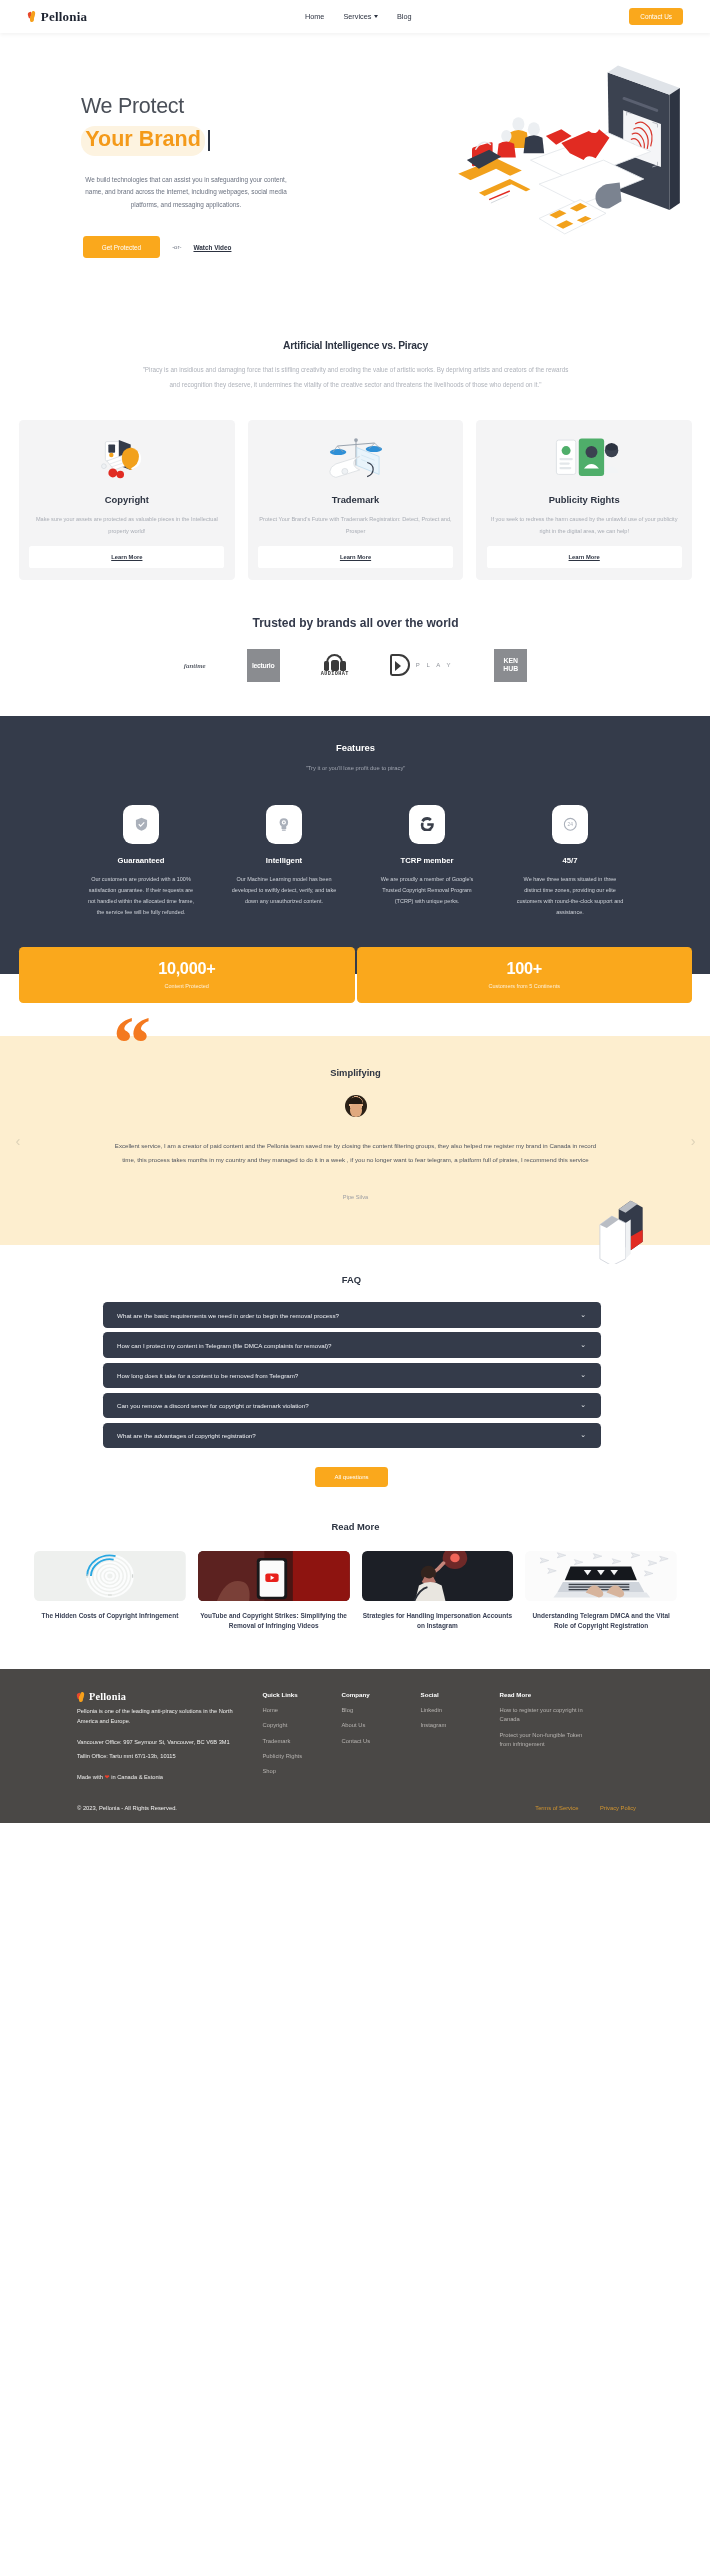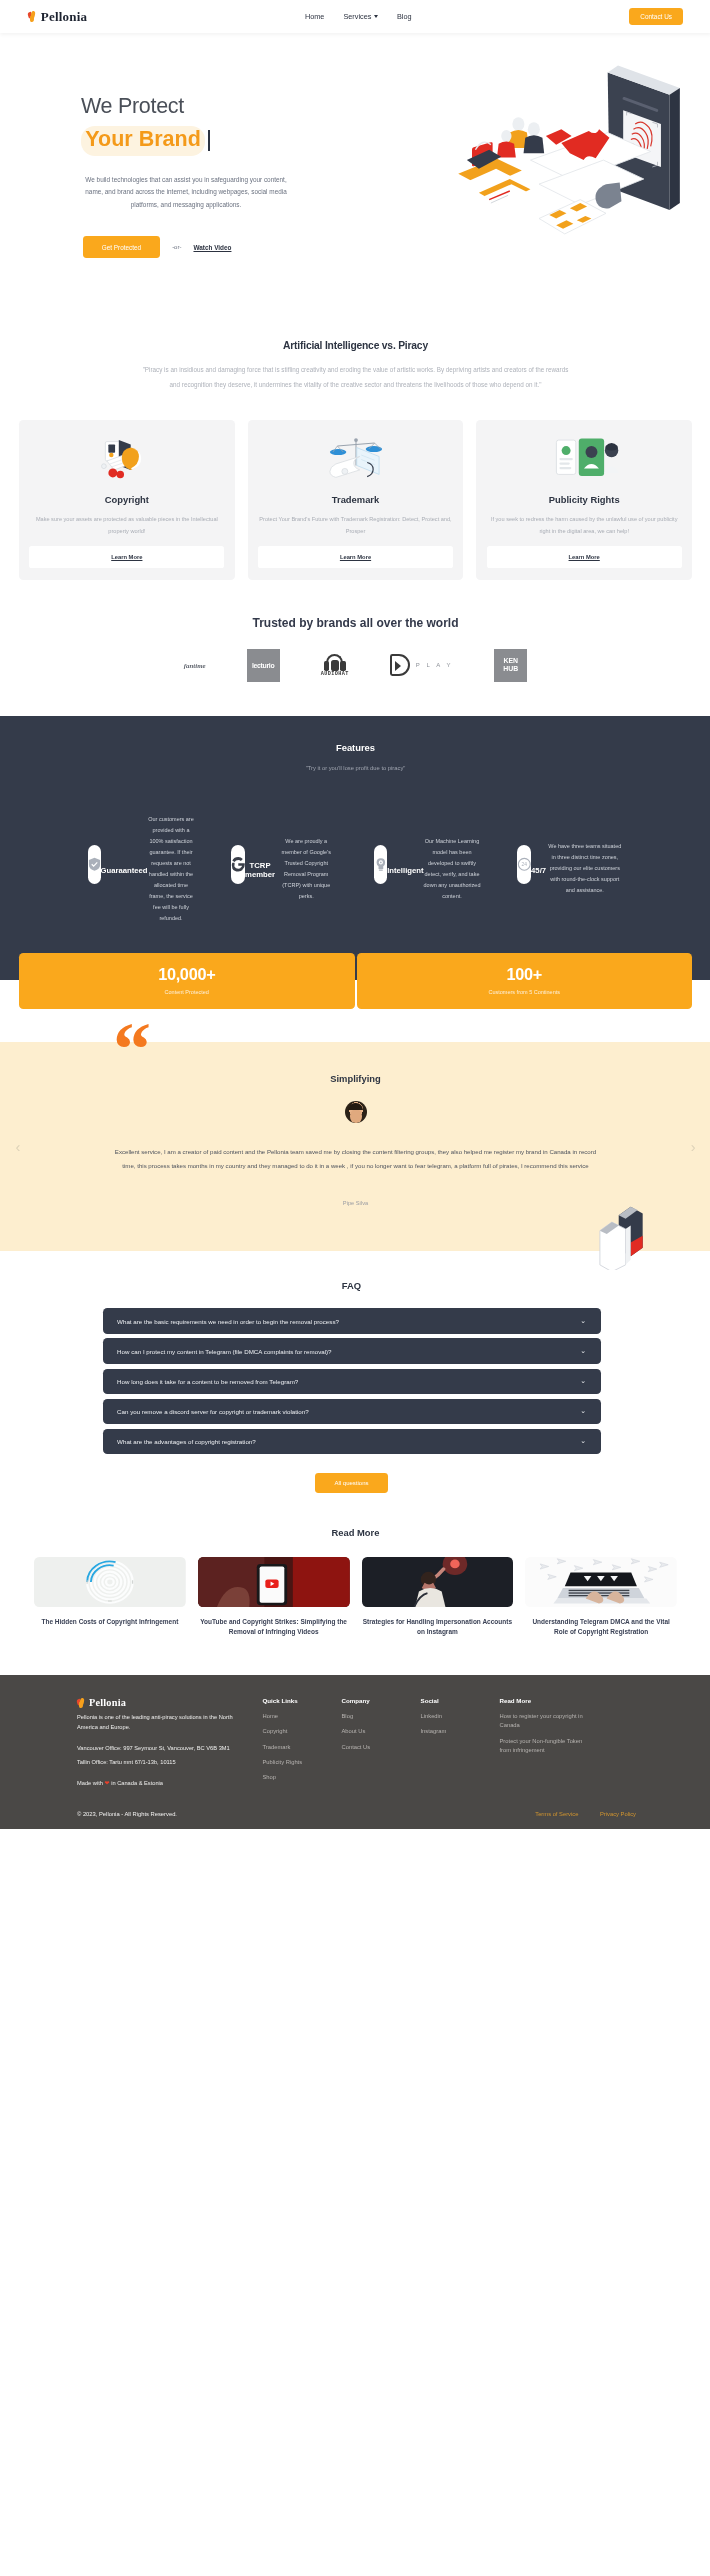--- a/index.html
+++ b/index.html
@@ -216,21 +216,21 @@
   
   .features {
     background: #343b4a;
     padding: 26px 0 29px 0;
     text-align: center;
     position: relative;
   }
   .features h3 { color: #fff; font-size: 9.4px; font-weight: 700; }
   .features .sub { color: #a0a5b0; font-size: 5.8px; margin-top: 12px; }
   .feat-grid { display: flex; justify-content: center; gap: 36px; margin-top: 34px; }
-  .feat { width: 107px; display: flex; flex-direction: row; align-items: center; }
+  .feat { width: 107px; display: flex; flex-direction: column; align-items: center; }
   .feat-icon {
     width: 36px; height: 39px; background: #fff; border-radius: 9.4px;
     display: flex; align-items: center; justify-content: center;
   }
   .feat-title { color: #fff; font-size: 7.7px; font-weight: 700; margin-top: 12px; }
   .feat-desc { color: #cfd3da; font-size: 5.5px; line-height: 2.0; margin-top: 9.4px; text-align: center; }
 
   
   .stats-wrap { position: relative; background: linear-gradient(to bottom, #343b4a 0%, #343b4a 48%, #fff 48%, #fff 100%); padding: 0 19px; }
   .stats { display: flex; gap: 2px; }
@@ -535,42 +535,42 @@
             <path d="M7.5 1 L14 3.5 V9 q0 5-6.5 7Q1 14 1 9V3.5Z" fill="#aab0ba"></path>
             <path d="M4.3 8.4 l2.2 2.2 l4.2-4.3" stroke="#fff" stroke-width="1.4" fill="none"></path>
           </svg>
       </div>
       <div class="feat-title">Guaraanteed</div>
       <div class="feat-desc">Our customers are provided with a 100% satisfaction guarantee. If their requests are not handled within the allocated time frame, the service fee will be fully refunded.</div>
     </div>
 
     <div class="feat">
       <div class="feat-icon">
+        <svg width="13.7" height="14.6" viewBox="0 0 16 17">
+            <path d="M8 1.5q5 0 5 5 0 3-2.2 4.4V14H5.3v-3.1Q3 9.5 3 6.5q0-5 5-5Z" fill="#aab0ba"></path>
+            <circle cx="8" cy="6.3" r="2.4" fill="#fff"></circle>
+            <circle cx="8" cy="6.3" r="1" fill="#aab0ba"></circle>
+            <rect x="5.6" y="14.6" width="4.8" height="1.4" rx=".7" fill="#aab0ba"></rect>
+          </svg>
+      </div>
+      <div class="feat-title">Intelligent</div>
+      <div class="feat-desc">Our Machine Learning model has been developed to swiftly detect, verify, and take down any unauthorized content.</div>
+    </div>
+
+    <div class="feat">
+      <div class="feat-icon">
         <svg width="14.6" height="14.6" viewBox="0 0 18 18">
             <path d="M17 9.2q0-.8-.1-1.5H9v3h4.6q-.3 1.6-1.7 2.4v2h2.7Q17 13.3 17 9.2Z" fill="#3a3f4a"></path>
             <path d="M9 18q3.4 0 5.6-2.2l-2.7-2.1q-1 .7-2.9.7-3.2 0-4.6-2.4H1.6v2.1Q3.9 18 9 18Z" fill="#3a3f4a"></path>
             <path d="M4.4 12q-.4-1.1 0-2.9V7H1.6q-1.5 3 0 6.1Z" fill="#3a3f4a"></path>
             <path d="M9 3.6q1.9 0 3.2 1.3l2.4-2.4Q12.4 0 9 0 3.9 0 1.6 4.2L4.4 6.3Q5.8 3.6 9 3.6Z" fill="#3a3f4a"></path>
           </svg>
       </div>
       <div class="feat-title">TCRP member</div>
       <div class="feat-desc">We are proudly a member of Google's Trusted Copyright Removal Program (TCRP) with unique perks.</div>
-    </div>
-
-    <div class="feat">
-      <div class="feat-icon">
-        <svg width="13.7" height="14.6" viewBox="0 0 16 17">
-            <path d="M8 1.5q5 0 5 5 0 3-2.2 4.4V14H5.3v-3.1Q3 9.5 3 6.5q0-5 5-5Z" fill="#aab0ba"></path>
-            <circle cx="8" cy="6.3" r="2.4" fill="#fff"></circle>
-            <circle cx="8" cy="6.3" r="1" fill="#aab0ba"></circle>
-            <rect x="5.6" y="14.6" width="4.8" height="1.4" rx=".7" fill="#aab0ba"></rect>
-          </svg>
-      </div>
-      <div class="feat-title">Intelligent</div>
-      <div class="feat-desc">Our Machine Learning model has been developed to swiftly detect, verify, and take down any unauthorized content.</div>
     </div>
 
     <div class="feat">
       <div class="feat-icon">
         <svg width="14.6" height="14.6" viewBox="0 0 18 18">
             <circle cx="9" cy="9" r="7.3" fill="none" stroke="#aab0ba" stroke-width="1.3"></circle>
             <text x="9" y="11.3" text-anchor="middle" font-size="6" fill="#aab0ba" font-family="Liberation Sans">24</text>
           </svg>
       </div>
       <div class="feat-title">45/7</div>

